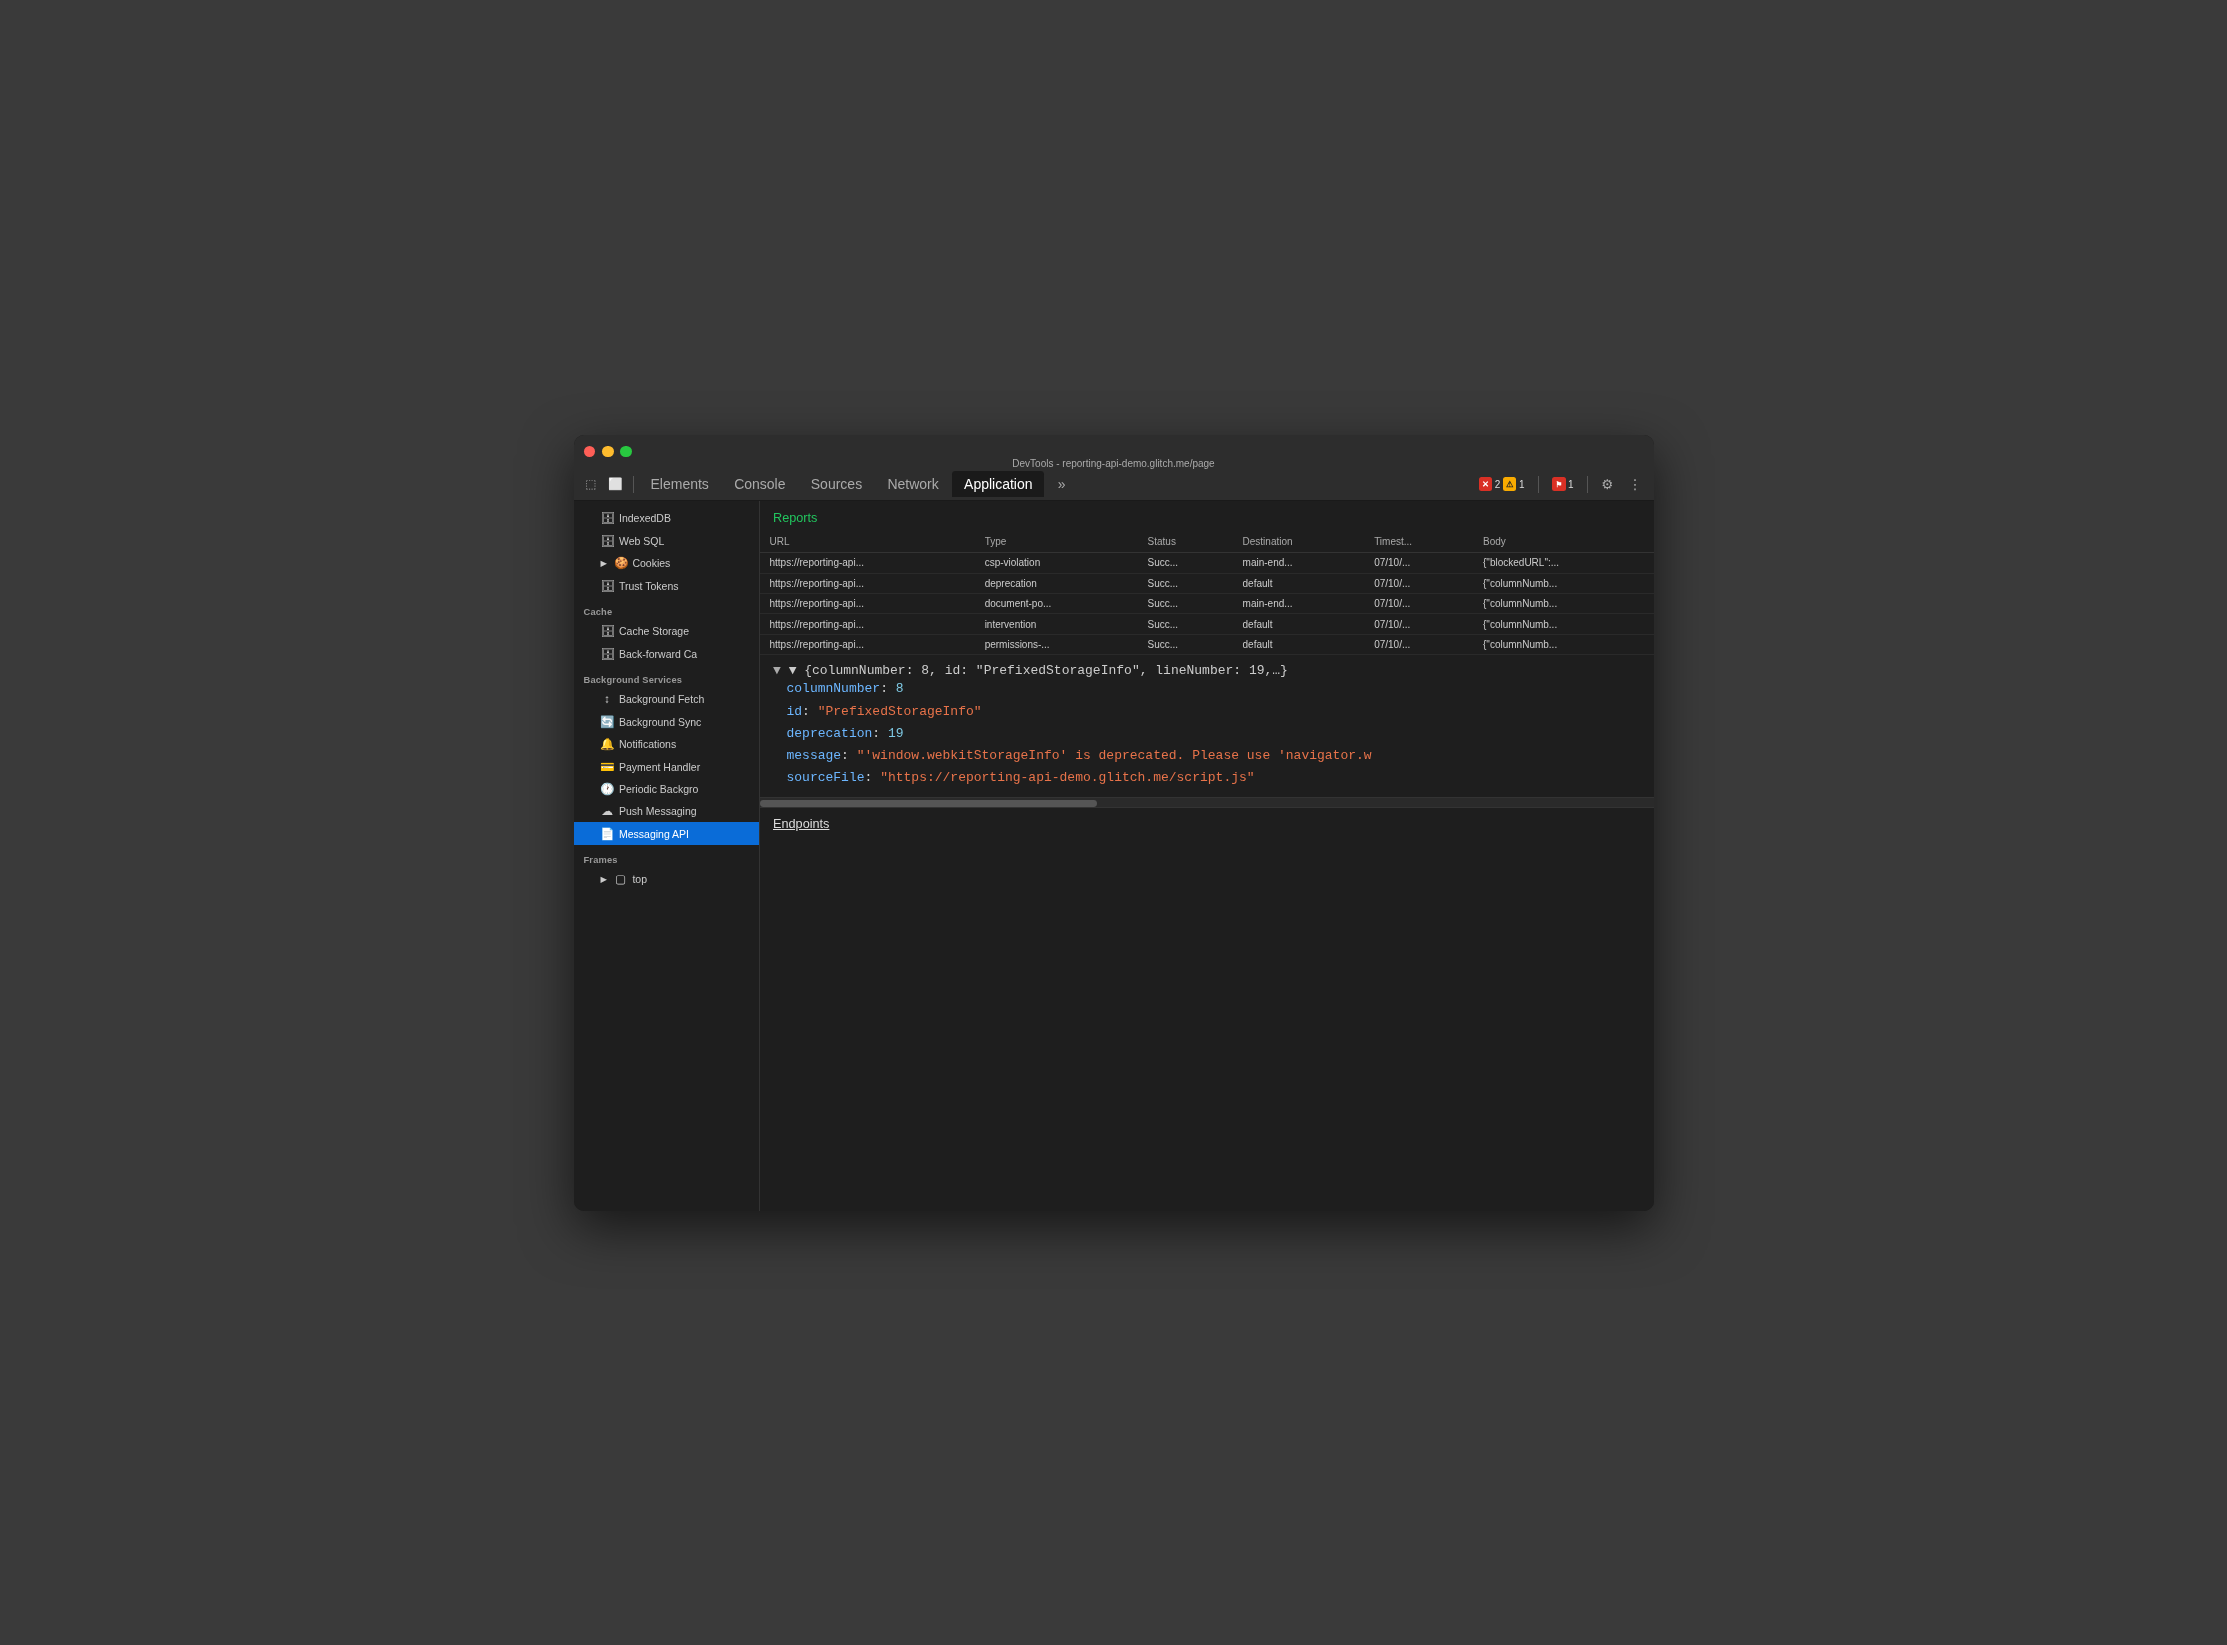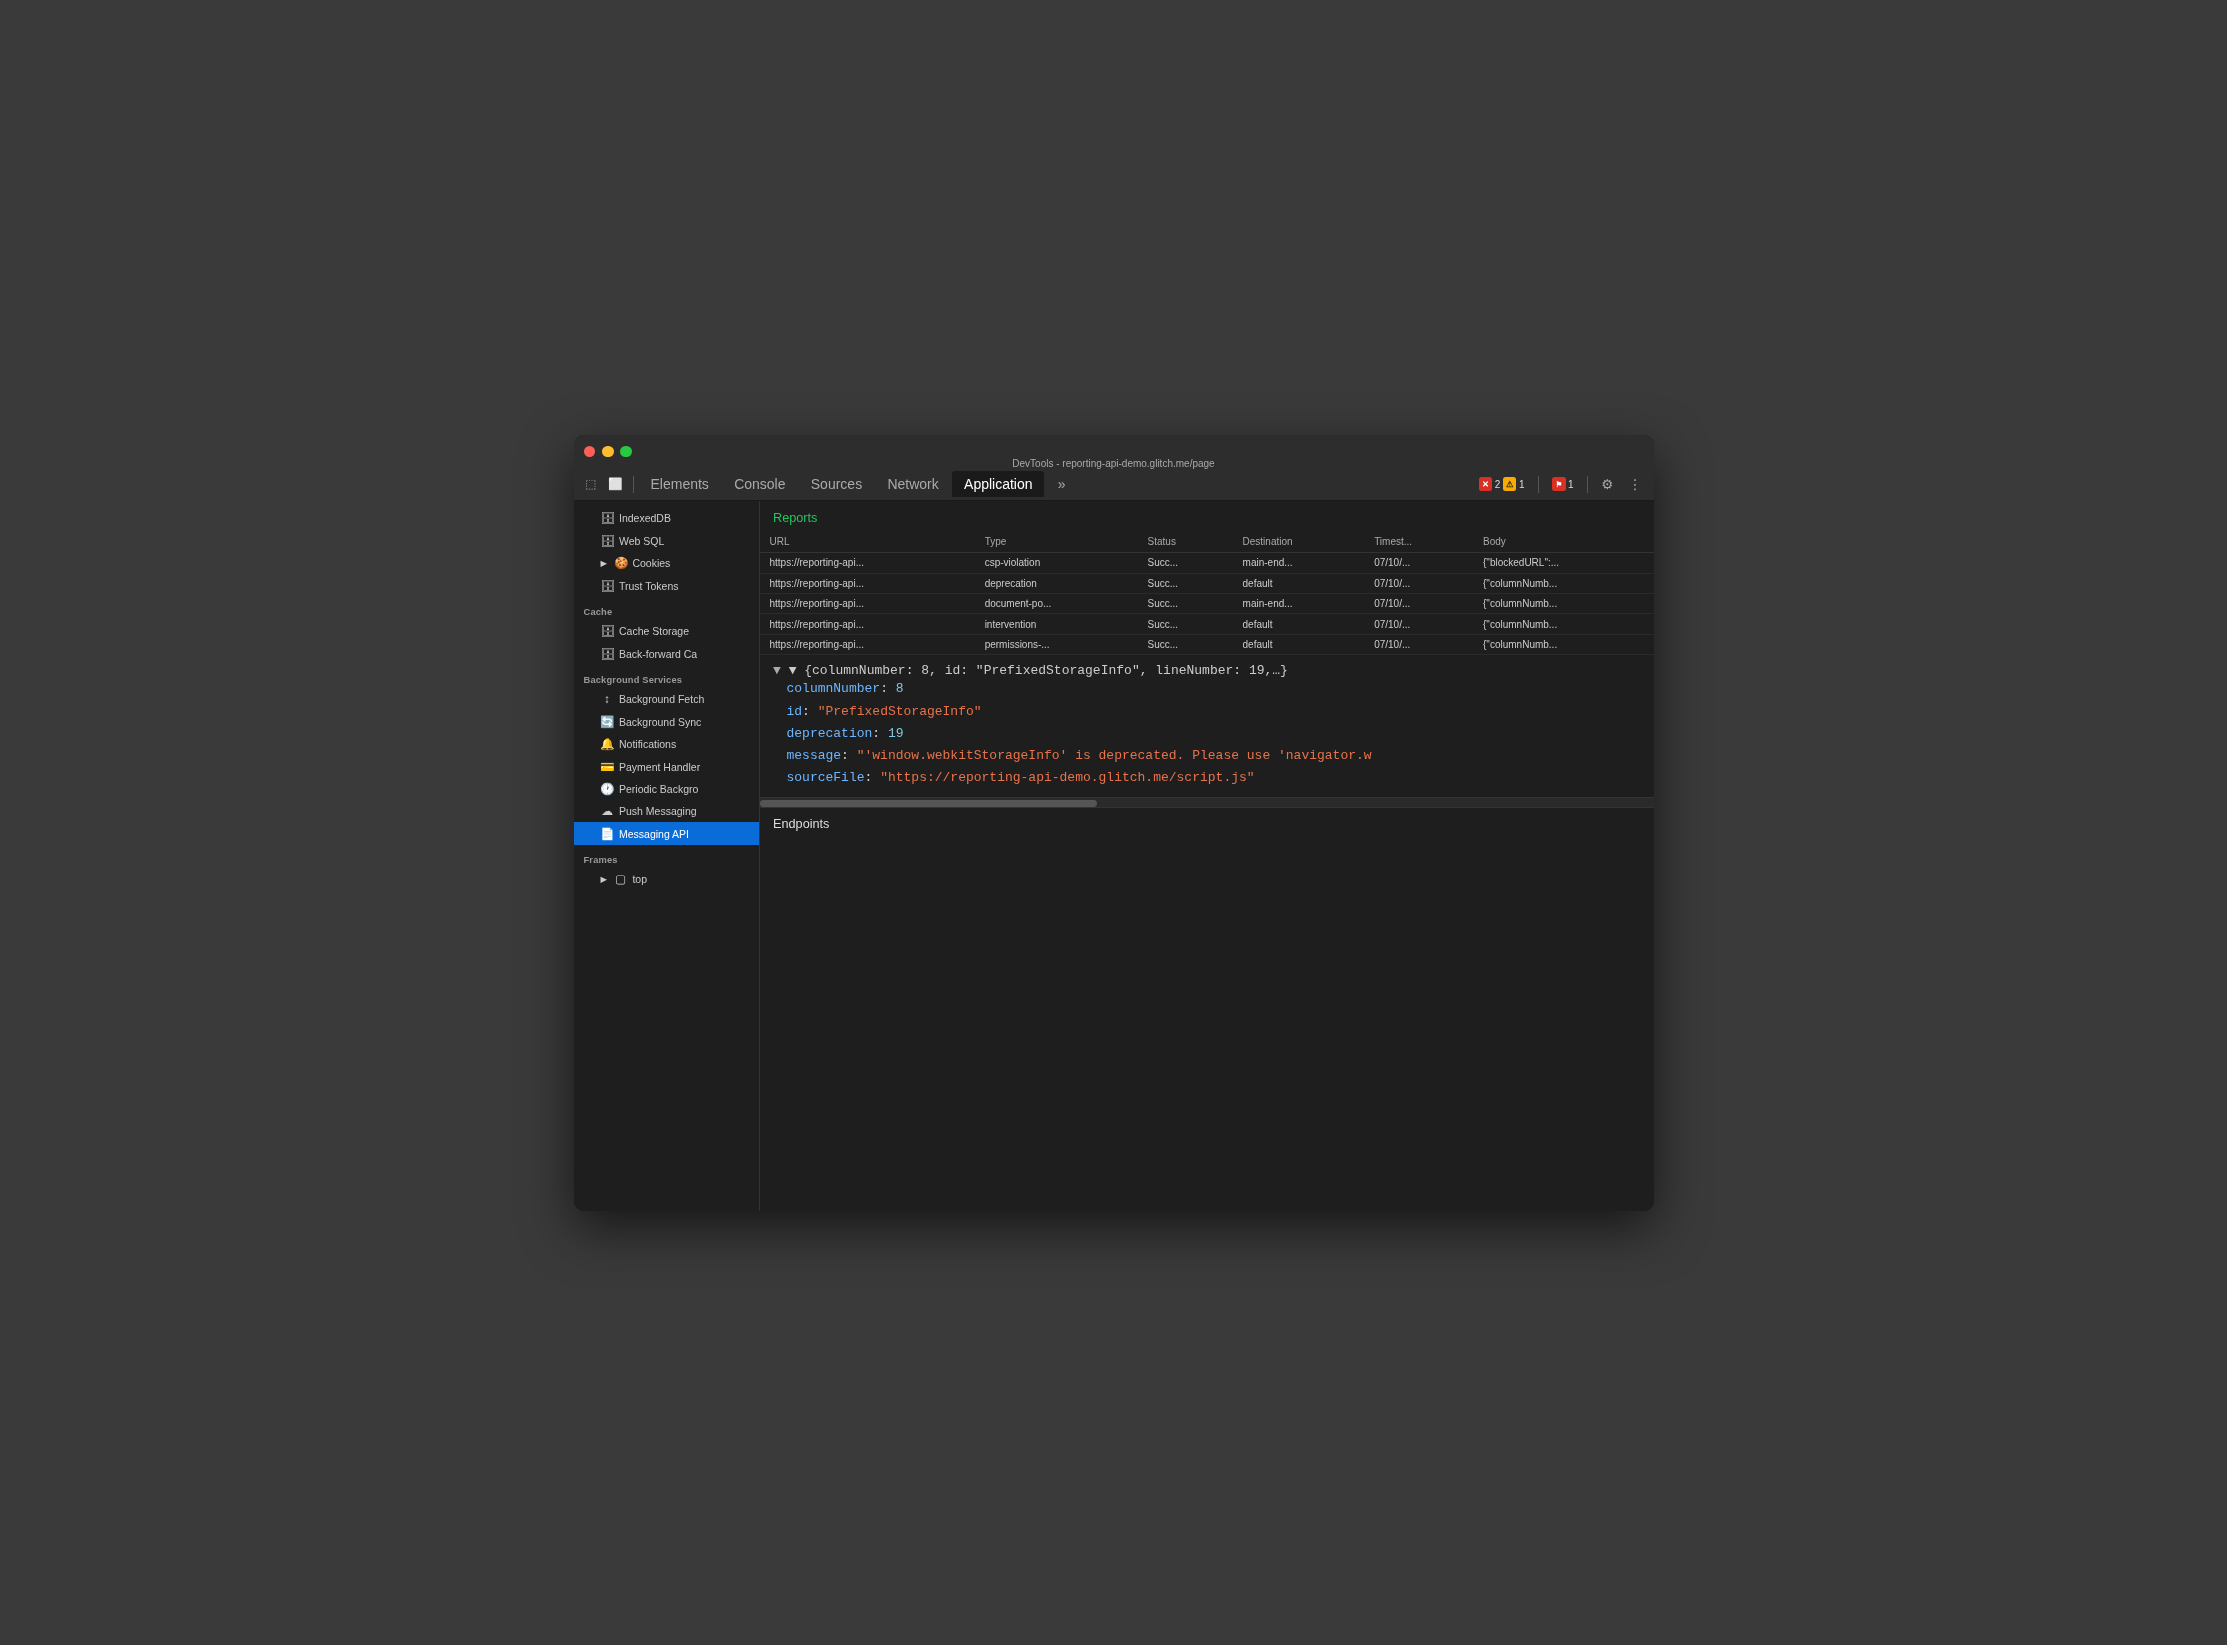--- a/index.html
+++ b/index.html
@@ -275,20 +275,21 @@
     
     .endpoints-section {
       border-top: 0.8px solid #333;
       flex-shrink: 0;
     }
     .endpoints-header {
       color: #ddd;
       font-size: 12.7px;
       font-weight: 400;
       padding: 8.4px 13.5px 6.7px 13.5px;
+      text-decoration: underline;
     }
     .no-endpoints {
       color: #666;
       text-align: center;
       padding: 25px;
       font-size: 11px;
     }
     .table-scroll {
       overflow-x: auto;
     }

